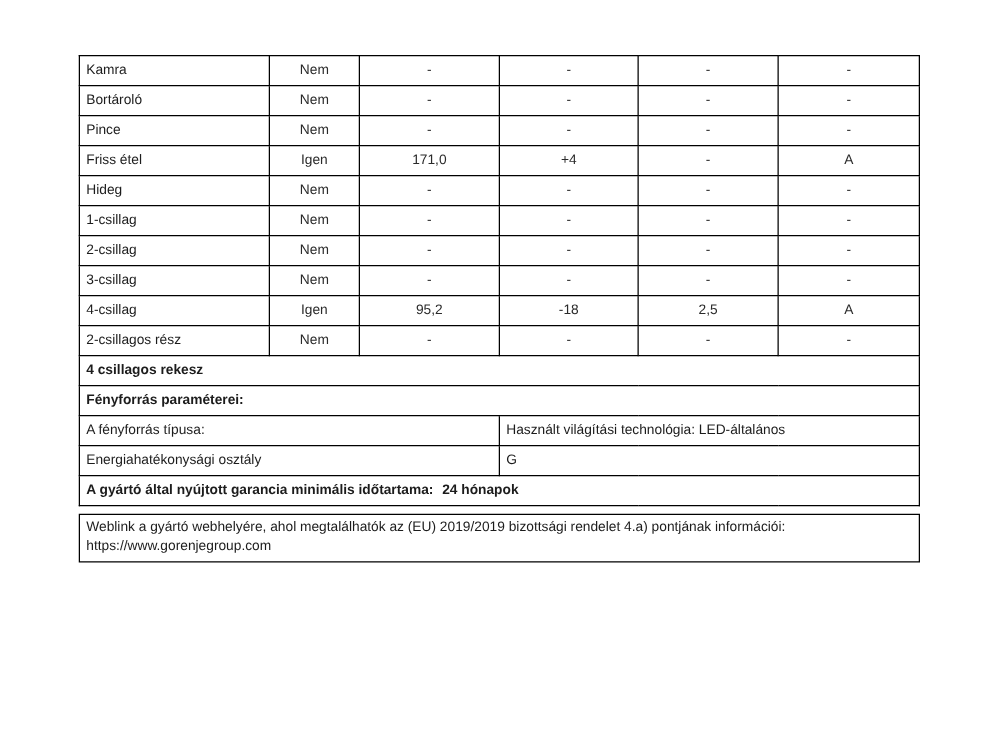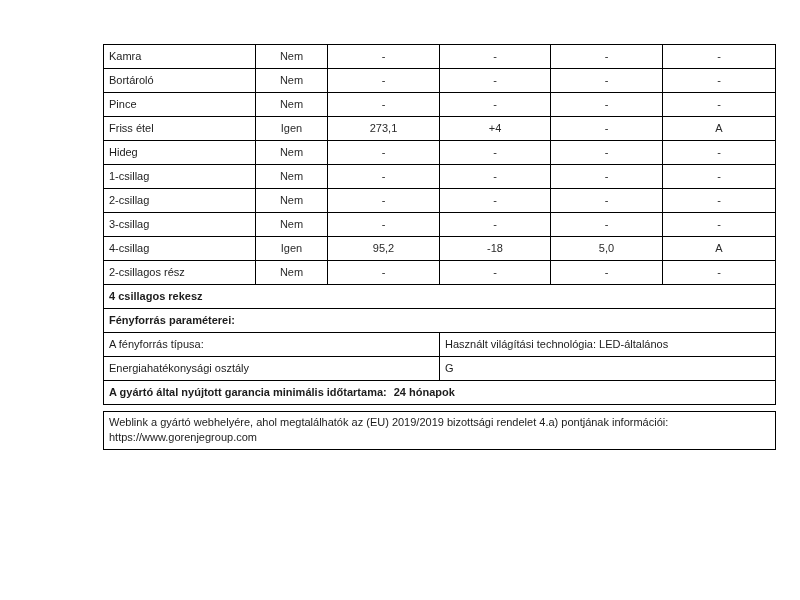--- a/index.html
+++ b/index.html
@@ -13,21 +13,20 @@
     position: relative;
     font-family: "Liberation Sans", sans-serif;
     color: #1c1c1c;
     overflow: hidden;
   }
   .sheet {
     position: absolute;
     left: 63px;
     top: 44px;
     width: 673px;
-    margin-left: 40px;
   }
   table.spec {
     border-collapse: collapse;
     table-layout: fixed;
     width: 673px;
     font-size: 11px;
     line-height: 13px;
   }
   table.spec td {
     border: 1px solid #000000;
@@ -97,21 +96,21 @@
           <td>Pince</td>
           <td class="val">Nem</td>
           <td class="val">-</td>
           <td class="val">-</td>
           <td class="val">-</td>
           <td class="val">-</td>
         </tr>
         <tr>
           <td>Friss étel</td>
           <td class="val">Igen</td>
-          <td class="val">273,1</td>
+          <td class="val">171,0</td>
           <td class="val">+4</td>
           <td class="val">-</td>
           <td class="val">A</td>
         </tr>
         <tr>
           <td>Hideg</td>
           <td class="val">Nem</td>
           <td class="val">-</td>
           <td class="val">-</td>
           <td class="val">-</td>
@@ -139,21 +138,21 @@
           <td class="val">-</td>
           <td class="val">-</td>
           <td class="val">-</td>
           <td class="val">-</td>
         </tr>
         <tr>
           <td>4-csillag</td>
           <td class="val">Igen</td>
           <td class="val">95,2</td>
           <td class="val">-18</td>
-          <td class="val">5,0</td>
+          <td class="val">2,5</td>
           <td class="val">A</td>
         </tr>
         <tr>
           <td>2-csillagos rész</td>
           <td class="val">Nem</td>
           <td class="val">-</td>
           <td class="val">-</td>
           <td class="val">-</td>
           <td class="val">-</td>
         </tr>

